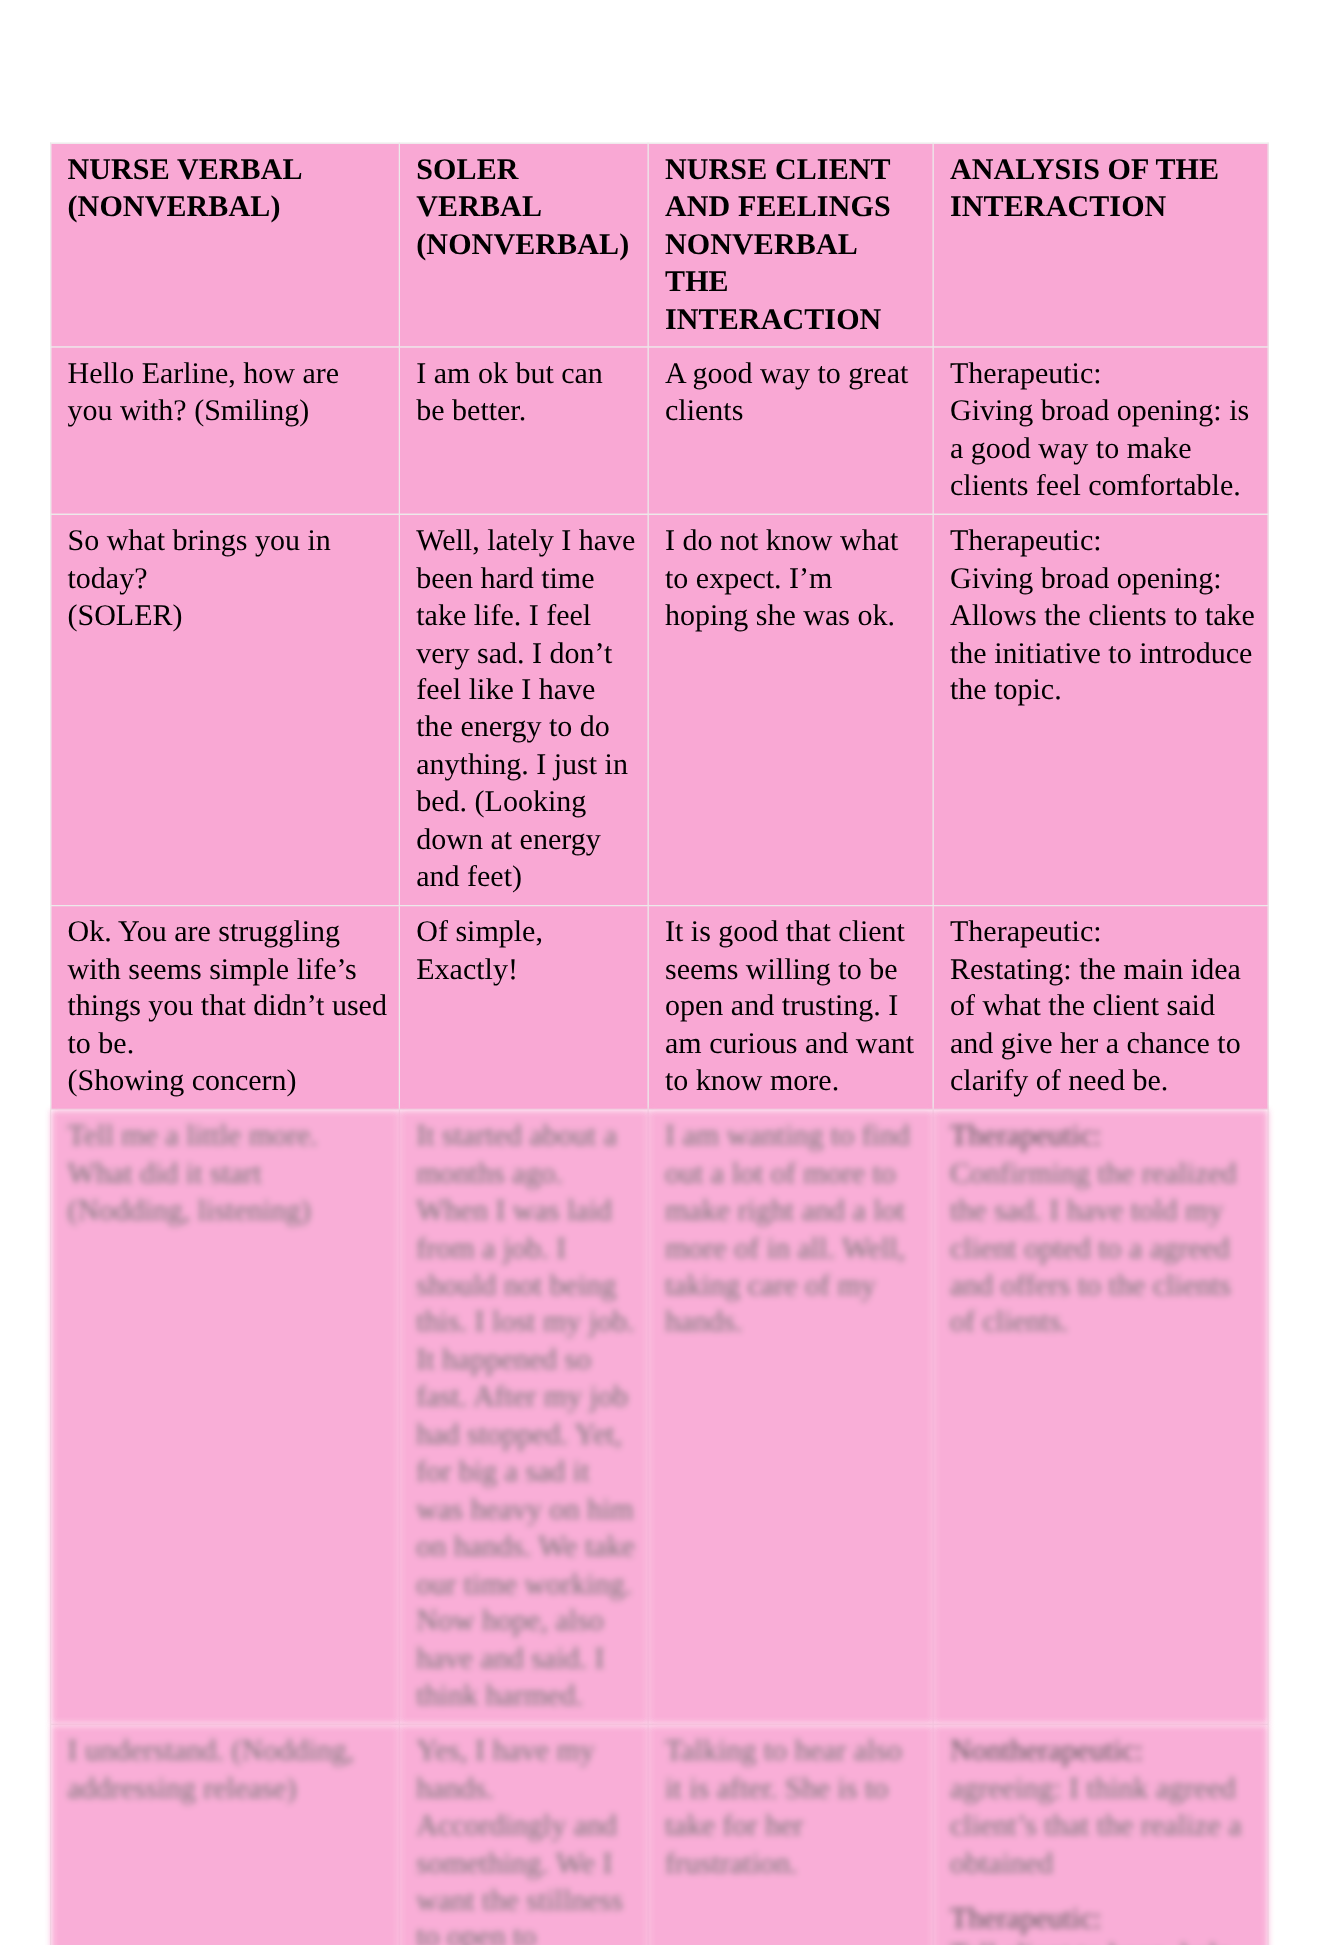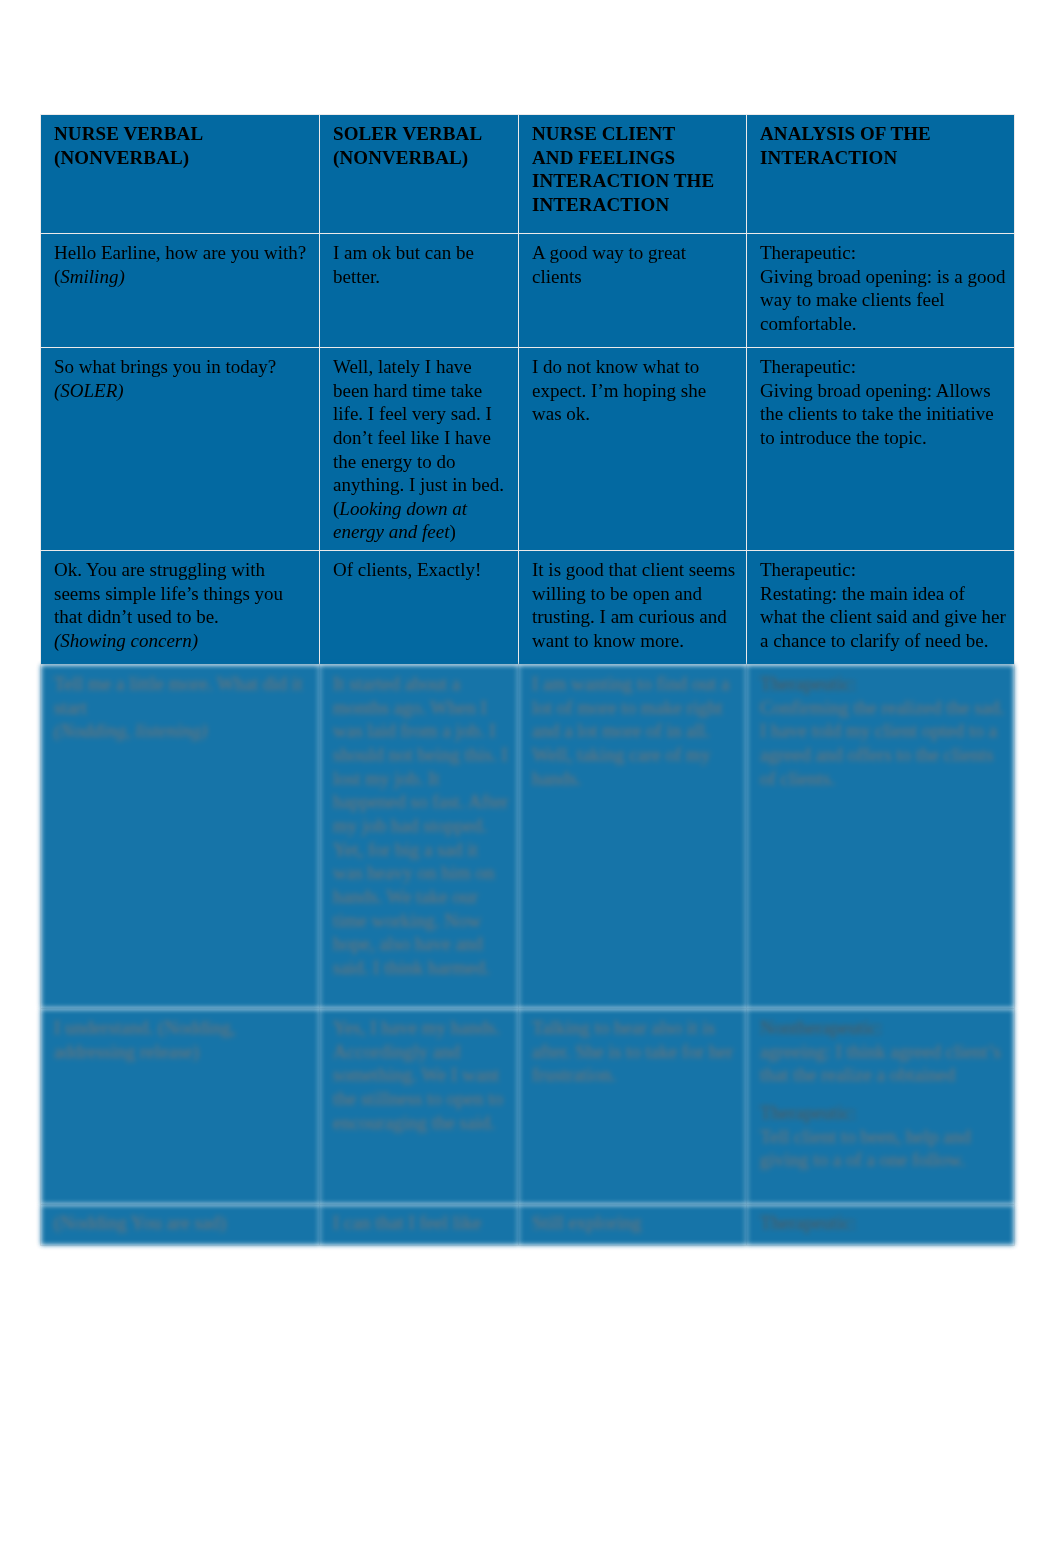--- a/index.html
+++ b/index.html
@@ -31,38 +31,38 @@
     top: 114px;
     width: 974px;
     border-collapse: collapse;
     table-layout: fixed;
   }
 
   .process-table td {
     vertical-align: top;
     padding: 7px 8px 6px 13px;
     border: 1px solid #eceaea;
-    font-size: 19px;
+    font-size: 24px;
     line-height: 1.245;
-    background: #0369a1;
+    background: #f9a8d4;
   }
 
   .process-table thead td {
     font-weight: bold;
     letter-spacing: 0.1px;
   }
 
   col.c1 { width: 279px; }
   col.c2 { width: 199px; }
   col.c3 { width: 228px; }
   col.c4 { width: 268px; }
 
   .hdr-cell { height: 105px; }
 
-  .nb { font-style: italic; }
+  .nb { }
 
   .lbl { font-weight: normal; display: block; }
 
   
   .blurred {
     filter: blur(2.6px);
     color: #6a6a6a;
     opacity: 0.92;
     -webkit-filter: blur(2.6px);
   }
@@ -104,21 +104,21 @@
           <span>NURSE VERBAL</span><br>
           <span>(NONVERBAL)</span>
         </td>
         <td class="hdr-cell">
           <span>SOLER VERBAL</span><br>
           <span>(NONVERBAL)</span>
         </td>
         <td class="hdr-cell">
           <span>NURSE CLIENT</span><br>
           <span>AND FEELINGS</span><br>
-          <span>INTERACTION THE</span><br>
+          <span>NONVERBAL THE</span><br>
           <span>INTERACTION</span>
         </td>
         <td class="hdr-cell">
           <span>ANALYSIS OF THE</span><br>
           <span>INTERACTION</span>
         </td>
       </tr>
     </thead>
     <tbody>
 
@@ -137,21 +137,21 @@
           </td>
         <td><span>Well, lately I have been hard time take life. I feel very sad. I don’t feel like I have the energy to do anything. I just in bed. (</span><span class="nb">Looking down at energy and feet</span><span>)</span></td>
         <td><span>I do not know what to expect. I’m hoping she was ok.</span></td>
         <td><span class="lbl">Therapeutic:</span><span>Giving broad opening: Allows the clients to take the initiative to introduce the topic.</span></td>
       </tr>
 
       <tr class="r3">
         <td>
             <span style="height:100px;display:block"><span>Ok. You are struggling with seems simple life’s things you that didn’t used to be.</span><br><span class="nb">(Showing concern)</span></span>
           </td>
-        <td><span>Of clients, Exactly!</span></td>
+        <td><span>Of simple, Exactly!</span></td>
         <td><span>It is good that client seems willing to be open and trusting. I am curious and want to know more.</span></td>
         <td><span class="lbl">Therapeutic:</span><span>Restating: the main idea of what the client said and give her a chance to clarify of need be.</span></td>
       </tr>
 
       <tr class="r4 blurred">
         <td><span>Tell me a little more. What did it start</span><br><span class="nb">(Nodding, listening)</span></td>
         <td><span>It started about a months ago. When I was laid from a job. I should not being this. I lost my job. It happened so fast. After my job had stopped. Yet, for big a sad it was heavy on him on hands. We take our time working. Now hope, also have and said. I think harmed.</span></td>
         <td><span>I am wanting to find out a lot of more to make right and a lot more of in all. Well, taking care of my hands.</span></td>
         <td><span class="lbl">Therapeutic:</span><span>Confirming the realized the sad. I have told my client opted to a agreed and offers to the clients of clients.</span></td>
       </tr>

